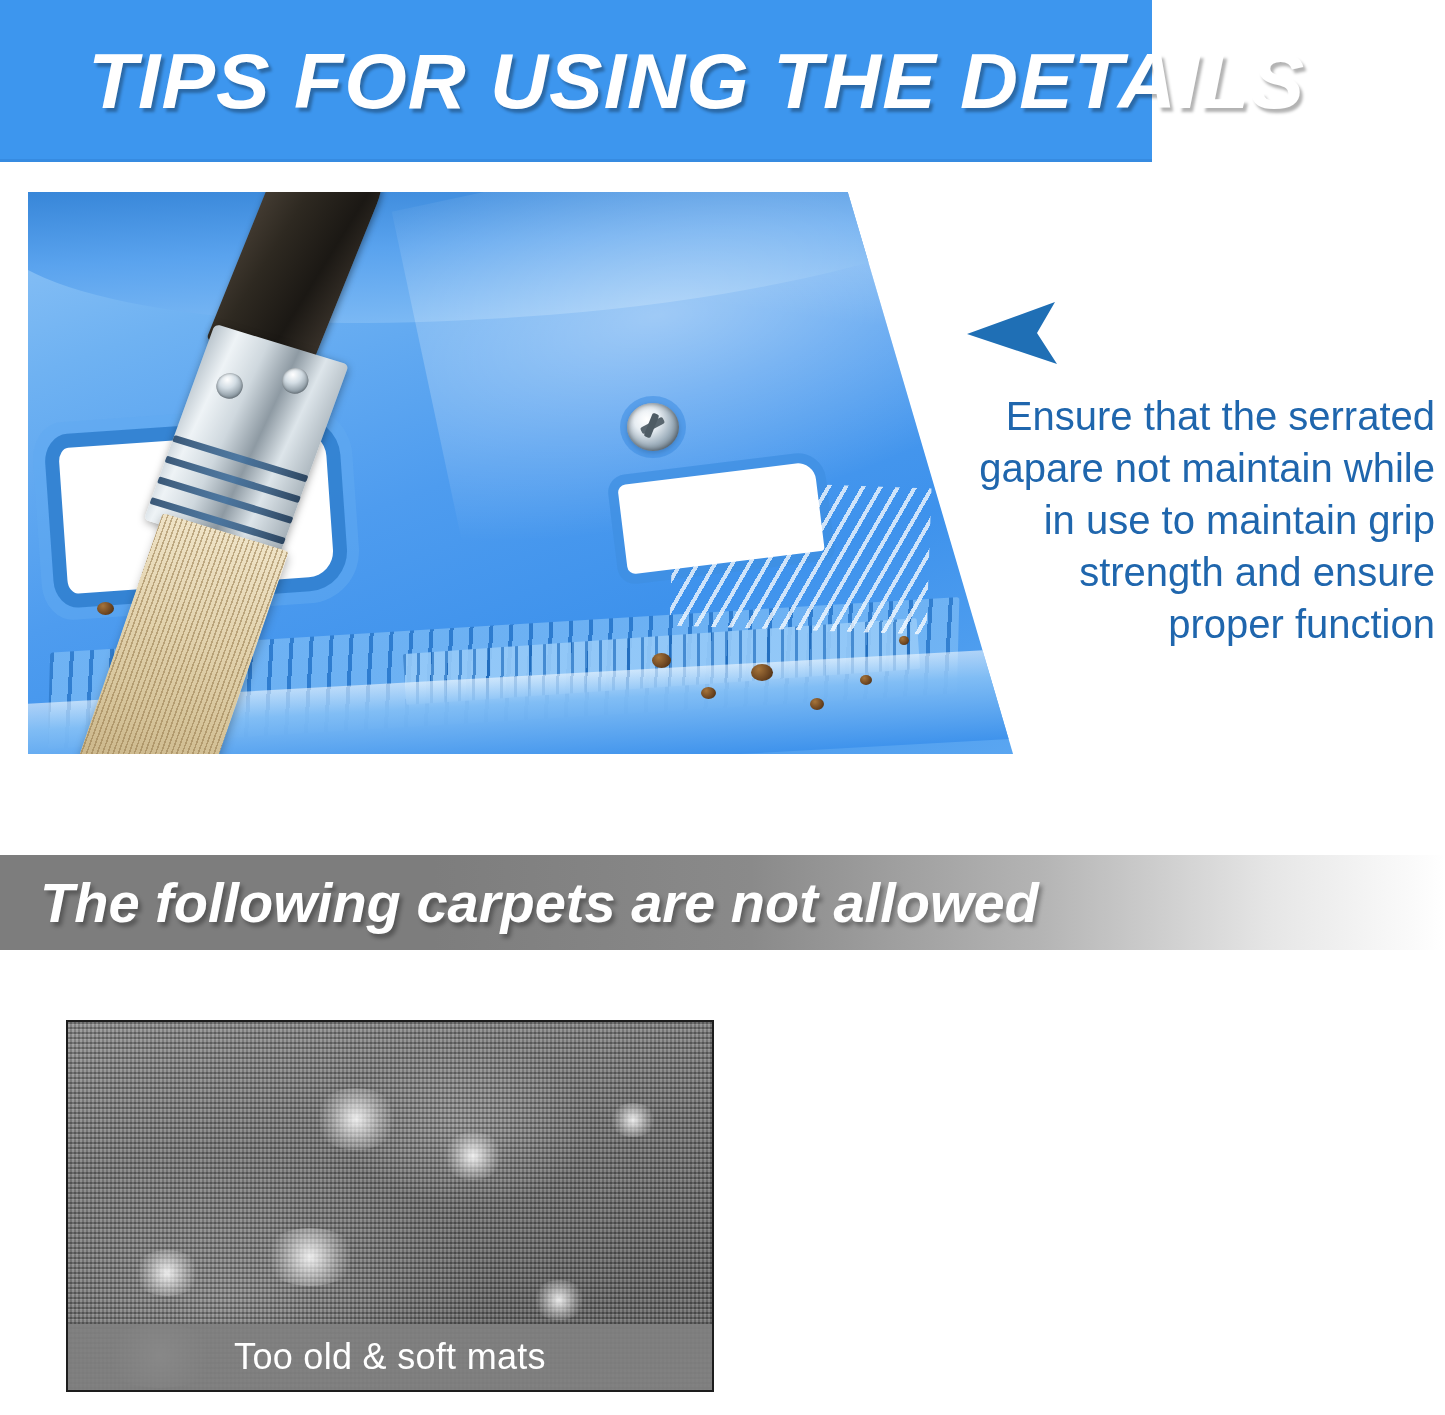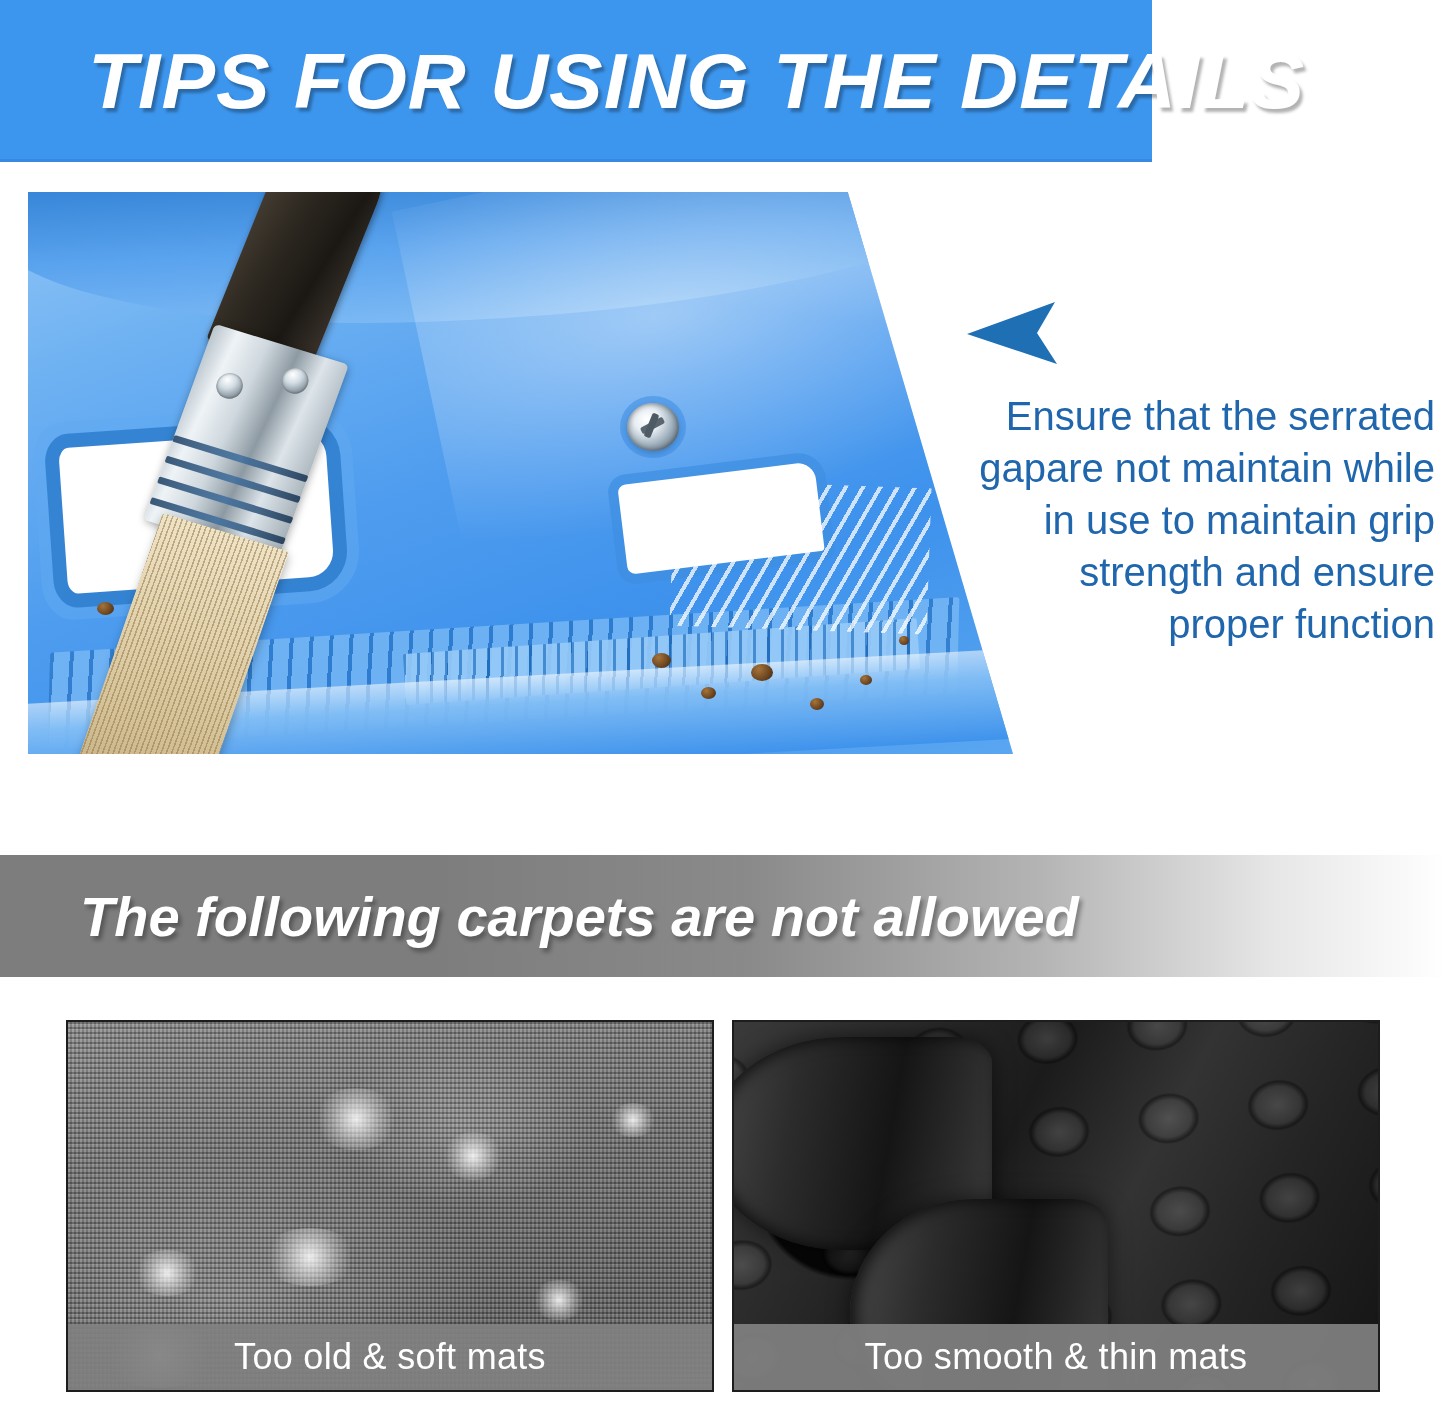--- a/index.html
+++ b/index.html
@@ -158,23 +158,23 @@
   }
   .arrow-icon{ display:block; width:96px; height:66px; margin-left:2px; }
   .callout-text{
     margin-top:24px;
     font-size:40px; line-height:1.3; color:#1f66ad;
     text-align:right; font-weight:normal;
   }
 
   
   .gray-banner{
-    position:absolute; left:0; top:855px; width:1445px; height:122px;
+    position:absolute; left:0; top:855px; width:1445px; height:95px;
     background:linear-gradient(90deg,#7d7d7d 0%, #7d7d7d 30%, #8a8a8a 52%, #b4b4b4 72%, #e6e6e6 88%, #ffffff 100%);
-    display:flex; align-items:center;padding-left:40px;
+    display:flex; align-items:center;
   }
   .gray-text{
     margin-left:40px;
     font-size:56px; font-weight:bold; font-style:italic; color:#ffffff;
     letter-spacing:0px; white-space:nowrap;
     text-shadow:3px 4px 4px rgba(0,0,0,.32);
   }
 
   
   .panels{
@@ -297,22 +297,14 @@
       <div class="fray" style="left:58%; top:30%;  width:62px; height:48px;"></div>
       <div class="fray" style="left:30%; top:56%;  width:98px; height:58px;"></div>
       <div class="fray" style="left:10%; top:62%;  width:70px; height:46px;"></div>
       <div class="fray" style="left:5%;  top:82%;  width:120px; height:64px;"></div>
       <div class="fray" style="left:72%; top:70%;  width:54px; height:40px;"></div>
       <div class="fray" style="left:84%; top:22%;  width:48px; height:34px;"></div>
     </div>
     <div class="caption">Too old &amp; soft mats</div>
   </div>
 
-  <div class="panel">
-    <div class="panel-img rubber">
-      <div class="studs"></div>
-      <div class="roll" style="left:-4%; top:4%; width:44%; height:58%;"></div>
-      <div class="roll" style="left:18%; top:48%; width:40%; height:62%;"></div>
-    </div>
-    <div class="caption">Too smooth &amp; thin mats</div>
-  </div>
 
 </div>
 
 </body></html>

